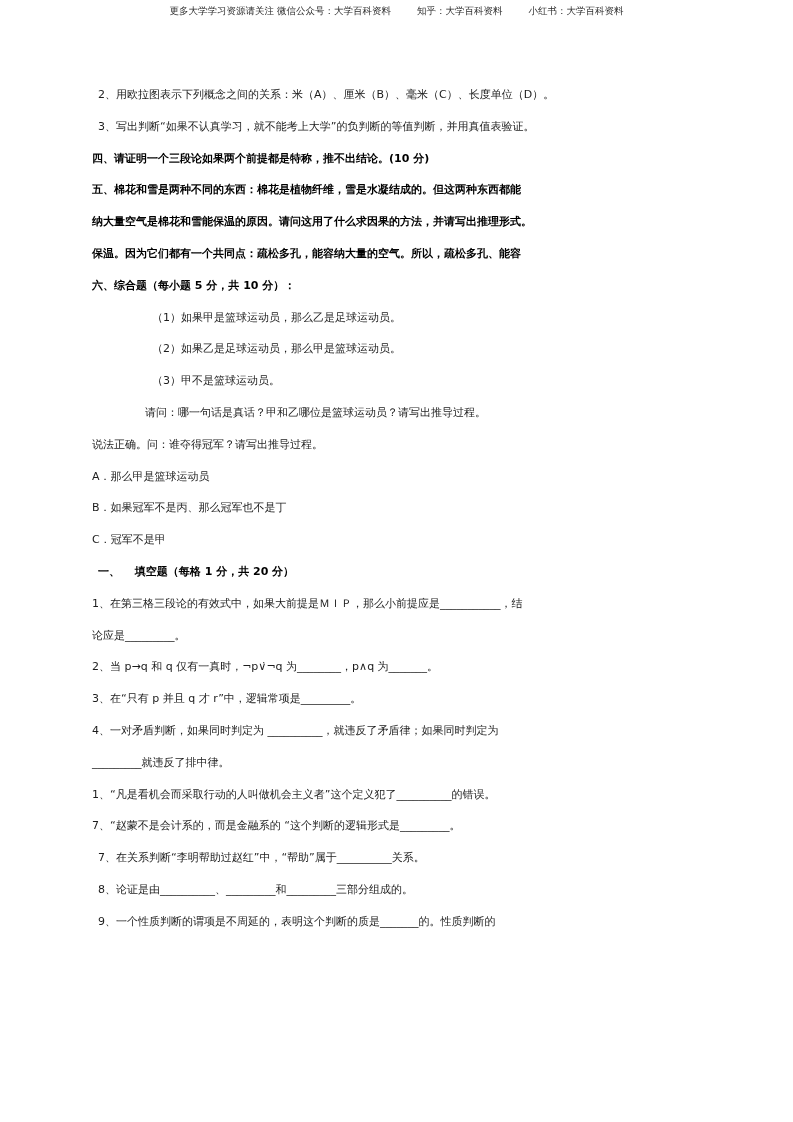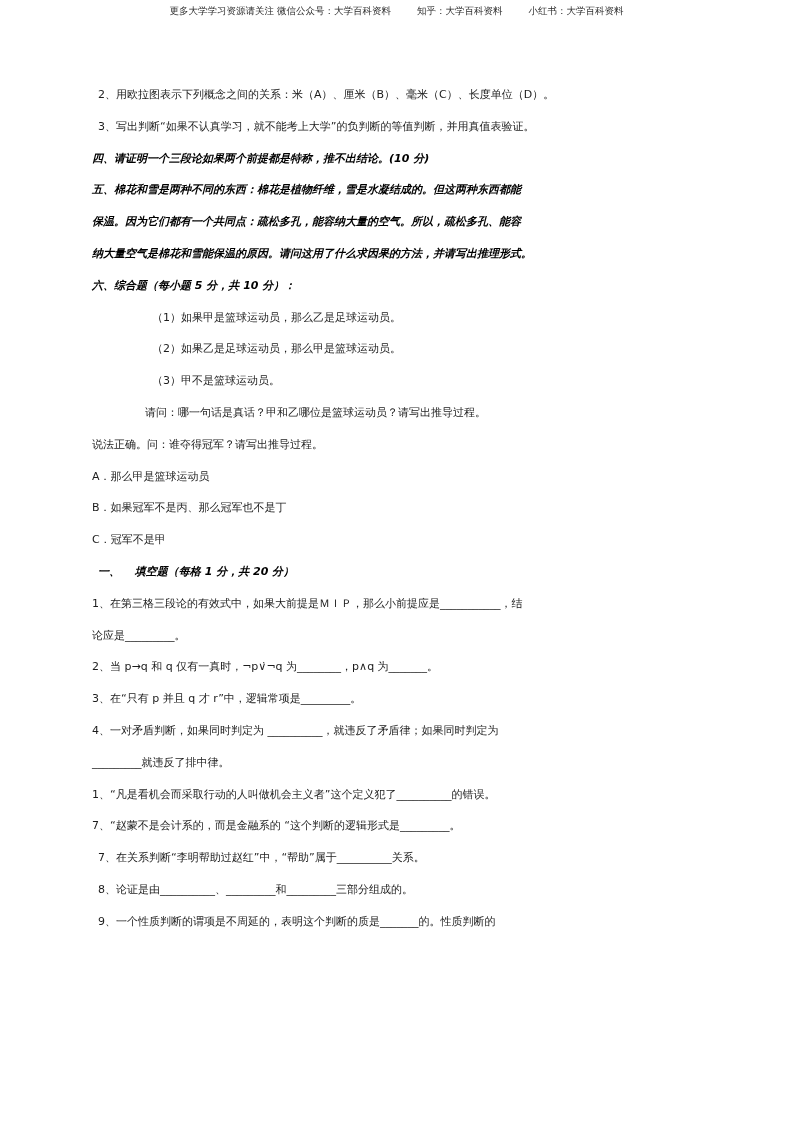--- a/index.html
+++ b/index.html
@@ -30,41 +30,41 @@
     top: 79px;
     left: 92px;
     width: 640px;
   }
   .line {
     font-size: 11px;
     line-height: 31.8px;
     white-space: pre;
     color: #1c1c1c;
   }
-  .line.bold { font-weight: 700; color: #000; font-style: italic; }
+  .line.bold { font-weight: 700; color: #000; }
   .l1 { padding-left: 6px; }
   .l2 { padding-left: 53px; }
   .l3 { padding-left: 60px; }
 </style>
 </head>
 <body>
 
 <div class="page">
   <div class="header">
     <span>更多大学学习资源请关注 微信公众号：大学百科资料</span>
     <span>知乎：大学百科资料</span>
     <span>小红书：大学百科资料</span>
   </div>
   <div class="content">
       <div class="line l1">2、用欧拉图表示下列概念之间的关系：米（A）、厘米（B）、毫米（C）、长度单位（D）。</div>
       <div class="line l1">3、写出判断“如果不认真学习，就不能考上大学”的负判断的等值判断，并用真值表验证。</div>
       <div class="line l0 bold">四、请证明一个三段论如果两个前提都是特称，推不出结论。(10 分)</div>
       <div class="line l0 bold">五、棉花和雪是两种不同的东西：棉花是植物纤维，雪是水凝结成的。但这两种东西都能</div>
+      <div class="line l0 bold">纳大量空气是棉花和雪能保温的原因。请问这用了什么求因果的方法，并请写出推理形式。</div>
       <div class="line l0 bold">保温。因为它们都有一个共同点：疏松多孔，能容纳大量的空气。所以，疏松多孔、能容</div>
-      <div class="line l0 bold">纳大量空气是棉花和雪能保温的原因。请问这用了什么求因果的方法，并请写出推理形式。</div>
       <div class="line l0 bold">六、综合题（每小题 5 分，共 10 分）：</div>
       <div class="line l3">（1）如果甲是篮球运动员，那么乙是足球运动员。</div>
       <div class="line l3">（2）如果乙是足球运动员，那么甲是篮球运动员。</div>
       <div class="line l3">（3）甲不是篮球运动员。</div>
       <div class="line l2">请问：哪一句话是真话？甲和乙哪位是篮球运动员？请写出推导过程。</div>
       <div class="line l0">说法正确。问：谁夺得冠军？请写出推导过程。</div>
       <div class="line l0">A．那么甲是篮球运动员</div>
       <div class="line l0">B．如果冠军不是丙、那么冠军也不是丁</div>
       <div class="line l0">C．冠军不是甲</div>
       <div class="line l1 bold">一、　 填空题（每格 1 分，共 20 分）</div>

